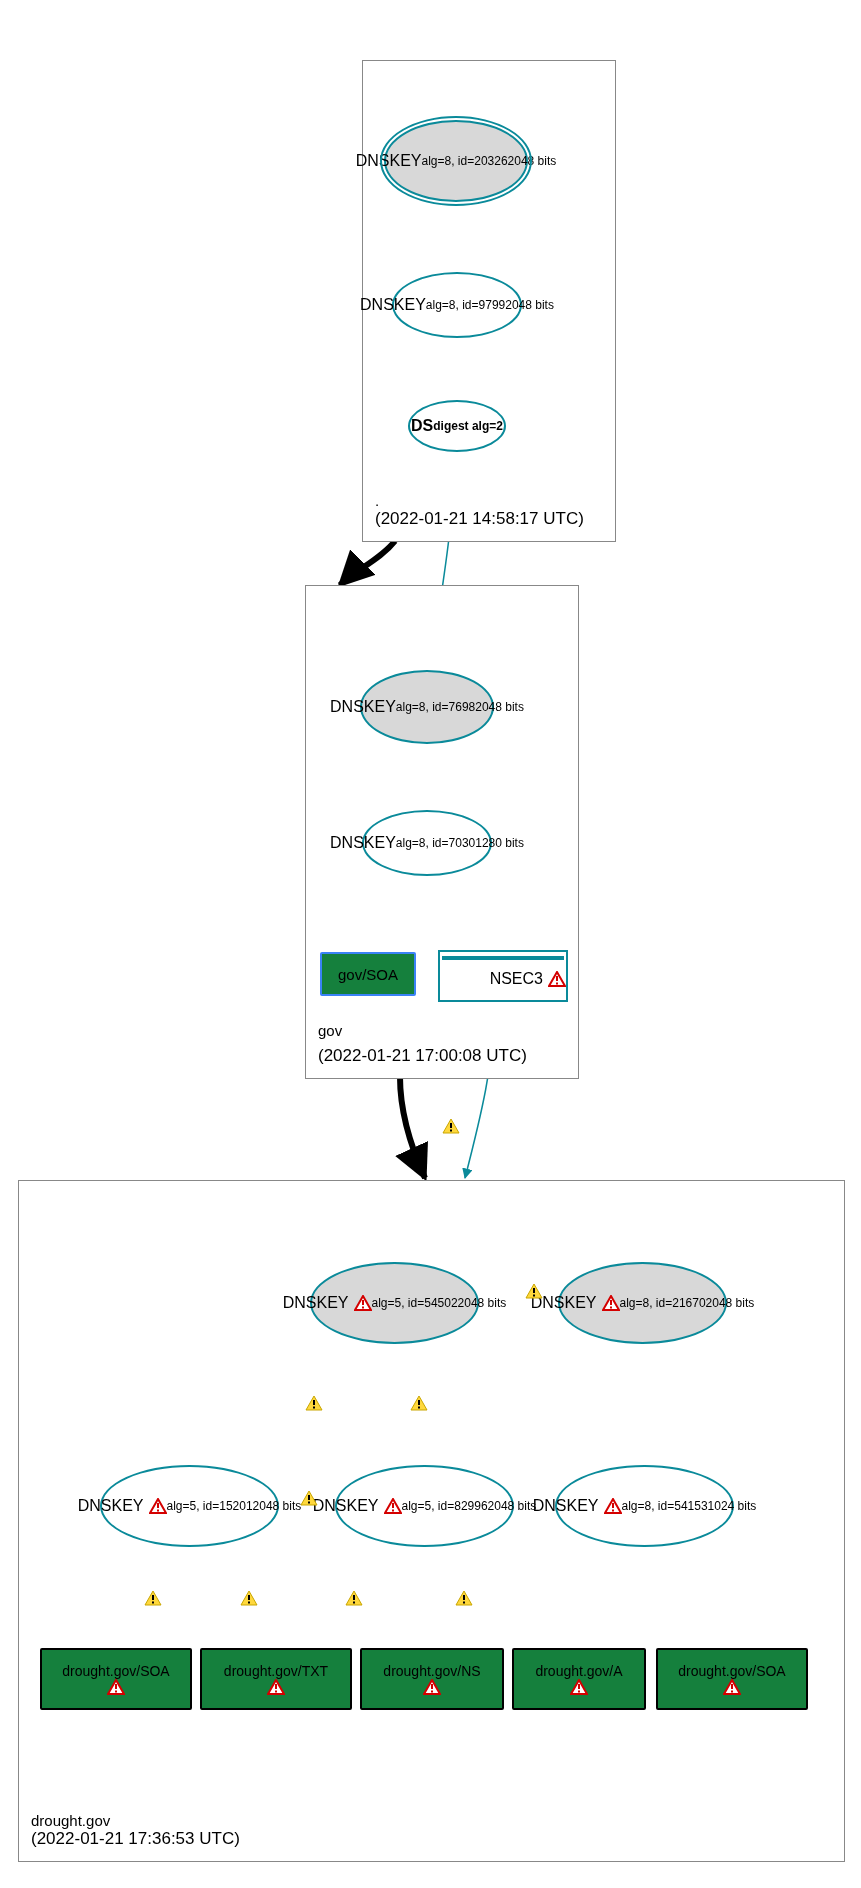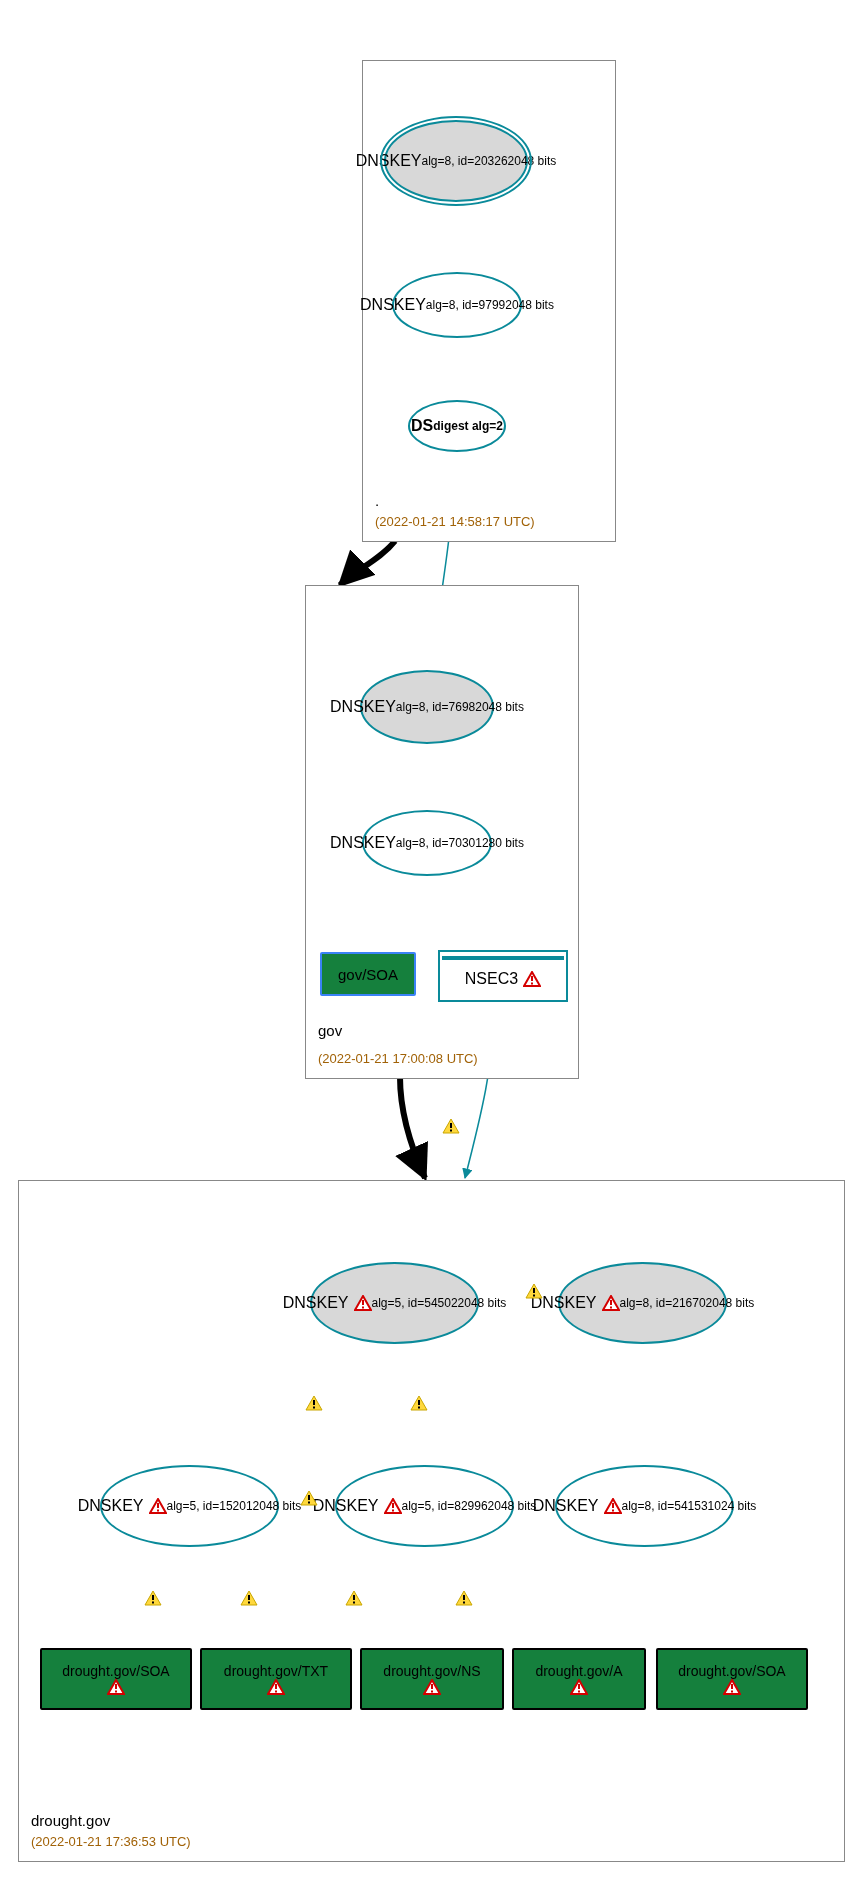--- a/index.html
+++ b/index.html
@@ -18,22 +18,22 @@
   }
   .zone-label {
     position: absolute;
     left: 12px;
     font-size: 15px;
     color: #000;
   }
   .zone-timestamp {
     position: absolute;
     left: 12px;
-    font-size: 13px;
-    color: #a16207;
+    font-size: 17px;
+    color: #000000;
   }
   .node-ellipse {
     position: absolute;
     border: 2px solid #0a8a9a;
     border-radius: 50%;
     background: #fff;
     display: flex;
     flex-direction: row;
     align-items: center;
     justify-content: center;
@@ -225,21 +225,21 @@
 <div class="node-ellipse" style="left:362px; top:810px; width:126px; height:62px;">
   <span class="node-title">DNSKEY</span>
   <span class="node-sub">alg=8, id=7030</span>
   <span class="node-sub">1280 bits</span>
 </div>
 
 <div class="node-rect" style="left:320px; top:952px; width:92px; height:40px;">
   <span class="node-title" style="font-size:15px;">gov/SOA</span>
 </div>
 
-<div class="node-nsec3" style="left:438px; top:950px; width:126px; height:48px;">
+<div class="node-nsec3" style="left:438px; top:950px; width:126px; height:48px;justify-content:flex-end;">
   <span class="node-title" style="margin-top:6px;">
     <span>NSEC3</span>
     <span class="warn-red">
         <svg width="18" height="16">
           <use href="#tri-red"></use>
         </svg>
       </span>
   </span>
 </div>
 

